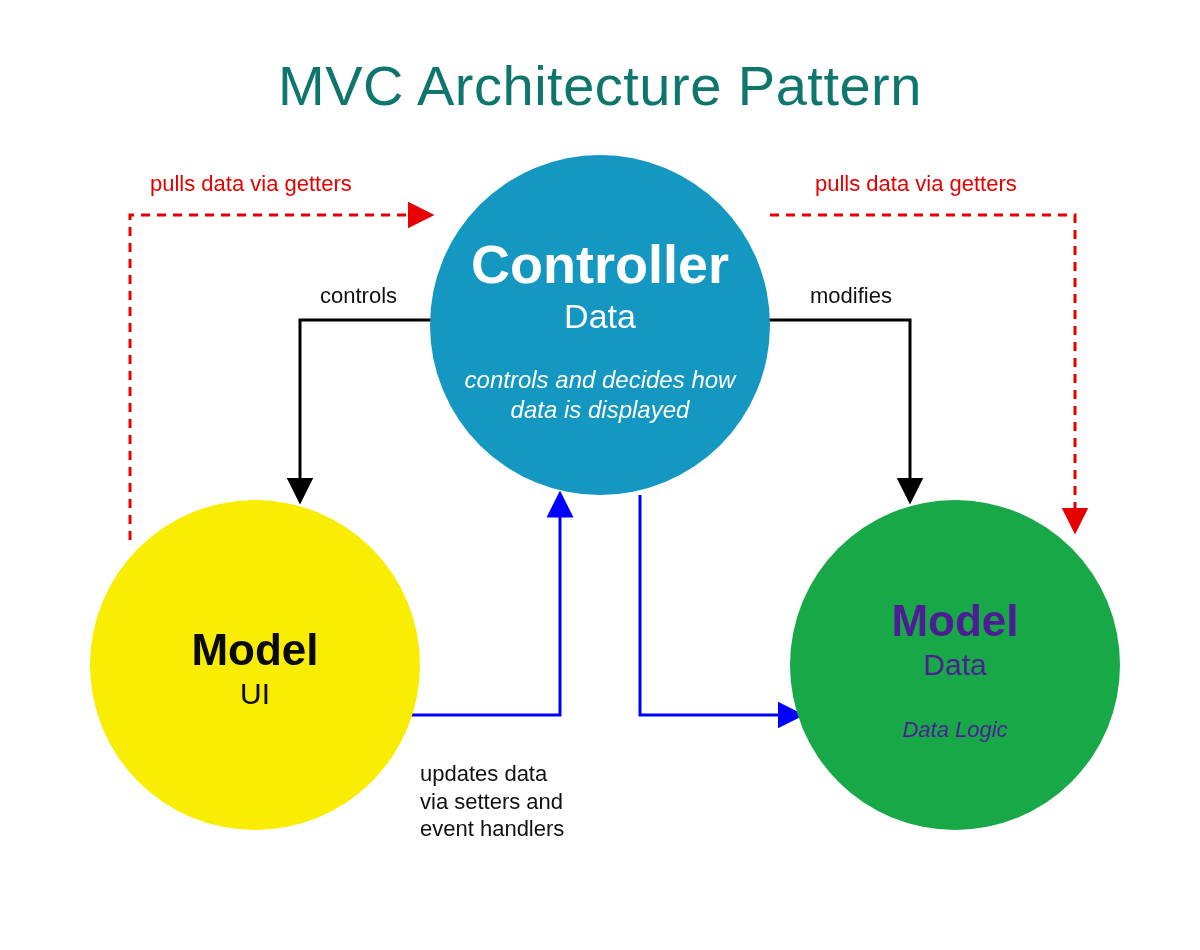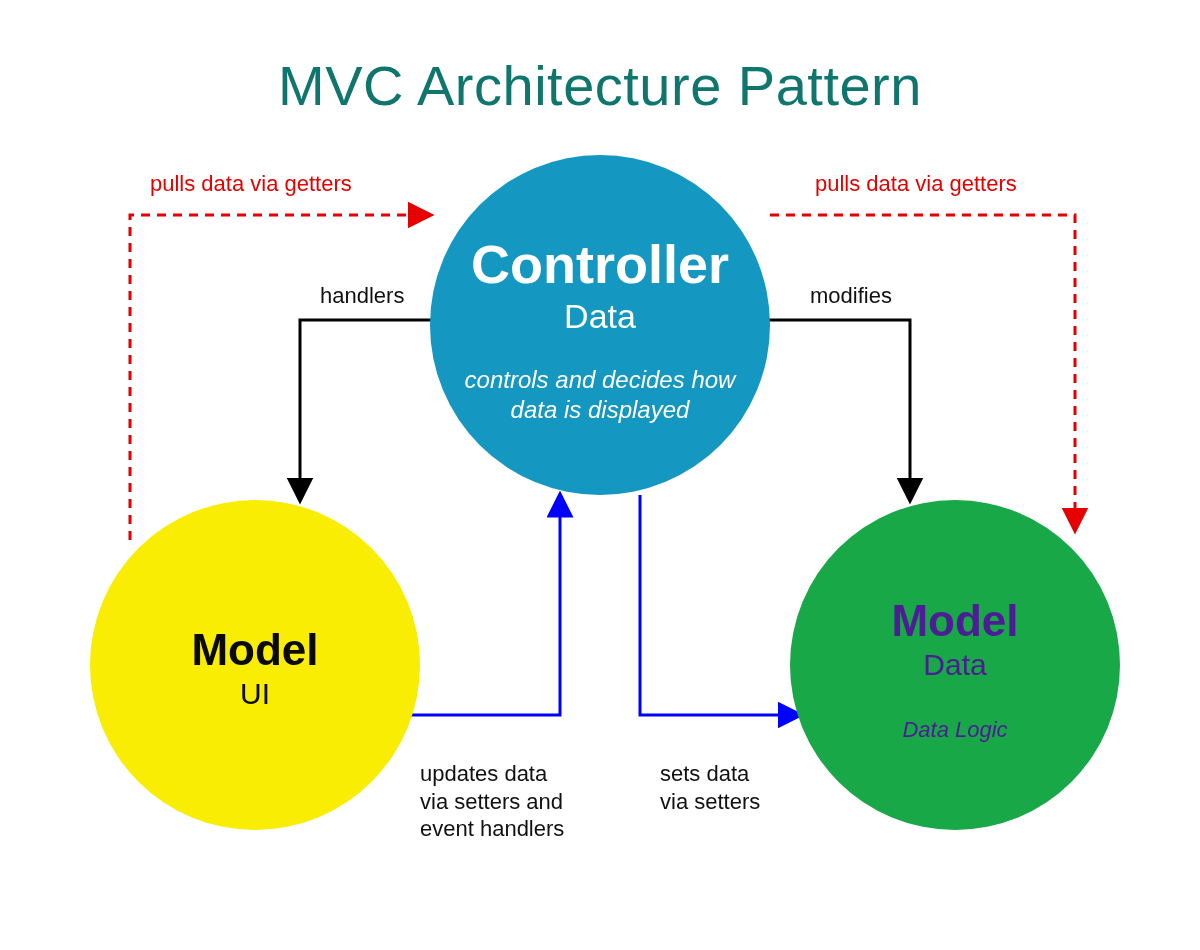--- a/index.html
+++ b/index.html
@@ -152,24 +152,22 @@
   <div id="model" class="node">
     <div class="n-title">Model</div>
     <div class="n-sub">Data</div>
     <div class="n-desc">Data Logic</div>
   </div>
 
   <div class="edge-label red" style="left:150px; top:170px;">pulls data via getters</div>
 
   <div class="edge-label red" style="left:815px; top:170px;">pulls data via getters</div>
 
-  <div class="edge-label" style="left:320px; top:282px;">handlers</div>
+  <div class="edge-label" style="left:320px; top:282px;">controls</div>
 
   <div class="edge-label" style="left:810px; top:282px;">modifies</div>
 
   <div class="edge-label" style="left:420px; top:760px; width:200px;">updates data
 via setters and
 event handlers</div>
 
-  <div class="edge-label" style="left:660px; top:760px; width:160px;">sets data
-via setters</div>
 
 </div>
 
 </body></html>

